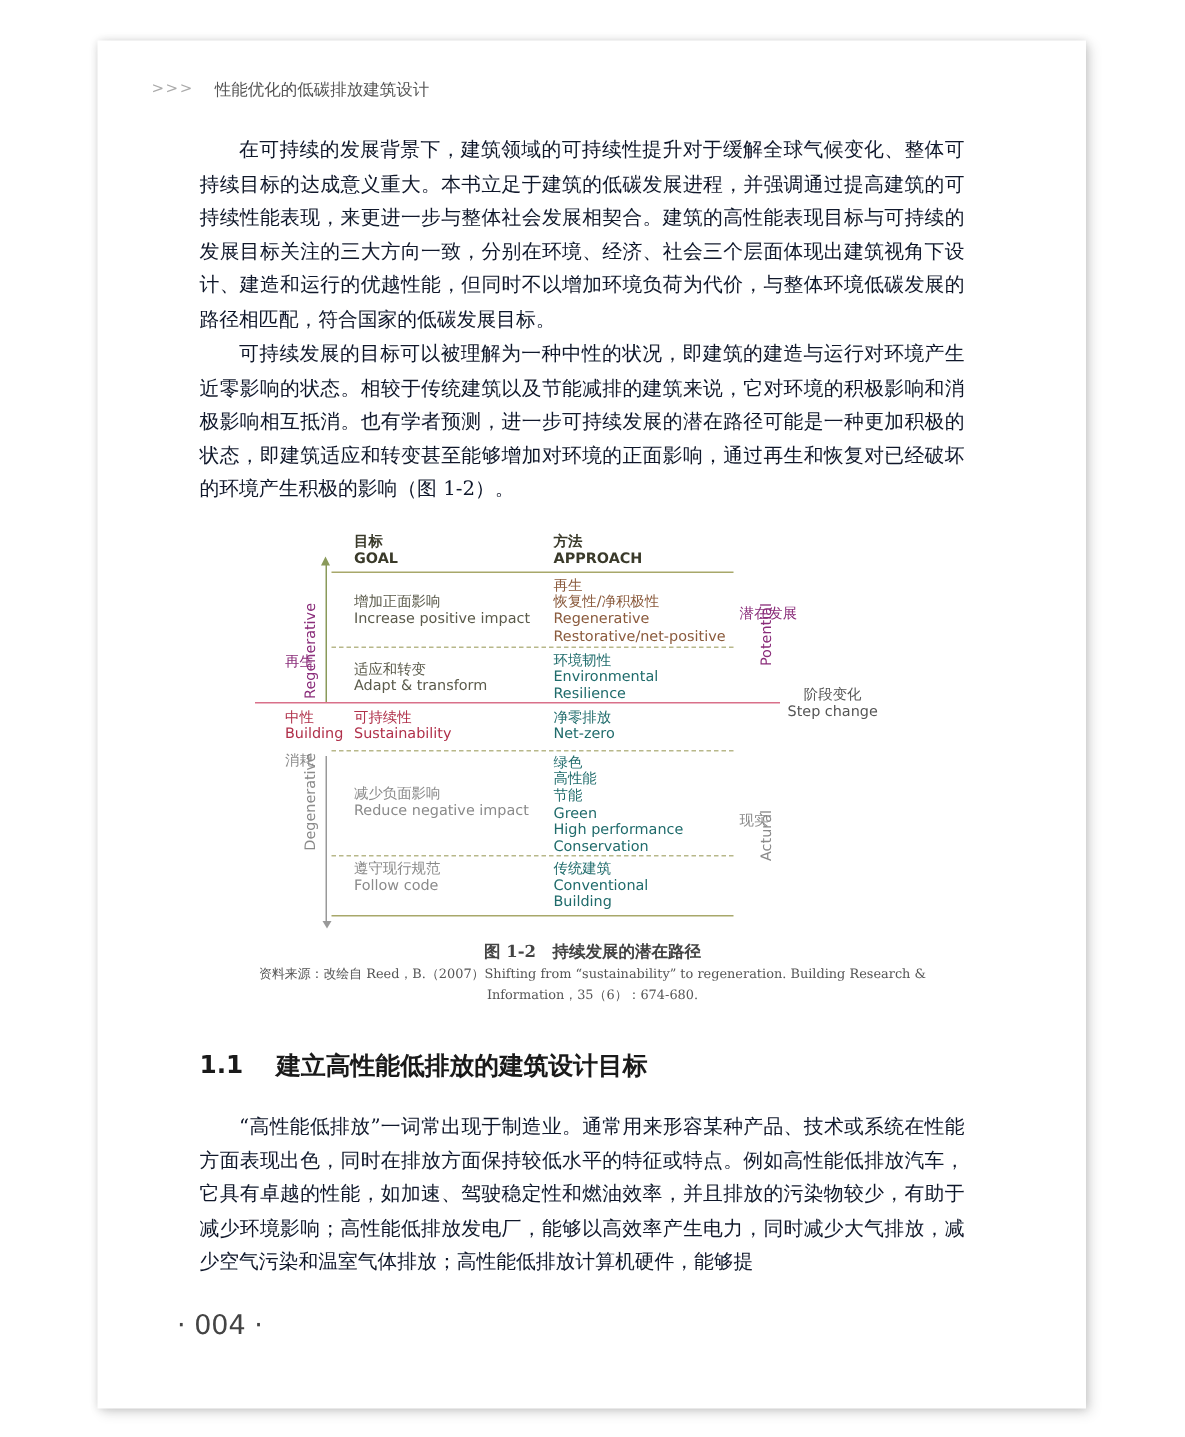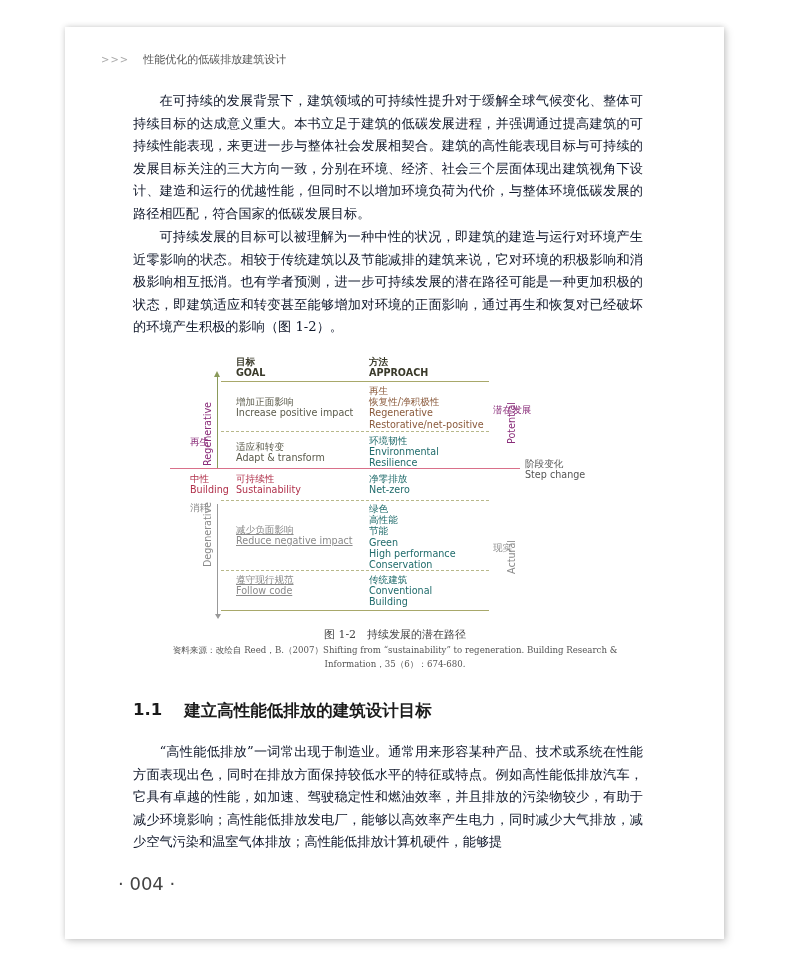--- a/index.html
+++ b/index.html
@@ -34,27 +34,27 @@
   .dash-olive { border-top: 1px dashed #b8b88a; }
   .step-line { position: absolute; left: 0; width: 350px; top: 116px; border-top: 1.8px solid #d9708a; }
   .arrow-up { position: absolute; left: 47px; top: 24px; height: 92px; border-left: 1.5px solid #8a9a5a; }
   .arrow-up::before { content: ""; position: absolute; left: -4px; top: -5px;
     border-left: 3.5px solid transparent; border-right: 3.5px solid transparent; border-bottom: 6px solid #8a9a5a; }
   .arrow-down { position: absolute; left: 47px; top: 152px; height: 110px; border-left: 1px solid #999; }
   .arrow-down::after { content: ""; position: absolute; left: -3.5px; bottom: -5px;
     border-left: 3px solid transparent; border-right: 3px solid transparent; border-top: 5px solid #999; }
   .vert { writing-mode: vertical-rl; transform: rotate(180deg); }
   .goal { color: #5a5a4a; }
-  .goal-grey { color: #8a8a8a; text-decoration: underline; }
+  .goal-grey { color: #8a8a8a; }
   .brown { color: #8a5a3c; }
   .teal { color: #1f6b6b; }
   .crimson { color: #b0304a; }
   .purple { color: #8a2d7a; }
   .grey { color: #8a8a8a; }
-  .caption { position: absolute; left: 0; width: 790px; text-align: center; font-size: 11px; color: #444; }
+  .caption { position: absolute; left: 0; width: 790px; text-align: center; font-size: 11px; color: #444; font-weight: bold; }
   .source { position: absolute; left: 170px; width: 450px; text-align: center; font-size: 8.6px; line-height: 14px; color: #555; }
   .section-title { position: absolute; left: 133px; top: 700px; font-family: "DejaVu Sans", sans-serif;
     font-weight: bold; font-size: 16.5px; color: #1a1a1a; display: flex; gap: 22px; }
   #p3 { top: 741px; }
   .page-num { position: absolute; left: 118px; top: 873px; font-size: 18px; color: #444;
     font-family: "DejaVu Sans", sans-serif; }
 </style>
 </head>
 <body>
 
@@ -100,21 +100,21 @@
     <div>适应和转变</div>
     <div>Adapt &amp; transform</div>
   </div>
   <div class="abs teal" style="left:199px;top:83px">
     <div>环境韧性</div>
     <div>Environmental</div>
     <div>Resilience</div>
   </div>
 
   <div class="step-line"></div>
-  <div class="abs grey" style="left:355px;top:106px;text-align:left;color:#555">
+  <div class="abs grey" style="left:355px;top:106px;text-align:center;color:#555">
     <div>阶段变化</div>
     <div>Step change</div>
   </div>
 
   <div class="abs crimson" style="left:20px;top:121px">
     <div>中性</div>
     <div>Building</div>
   </div>
   <div class="abs crimson" style="left:66px;top:121px">
     <div>可持续性</div>

